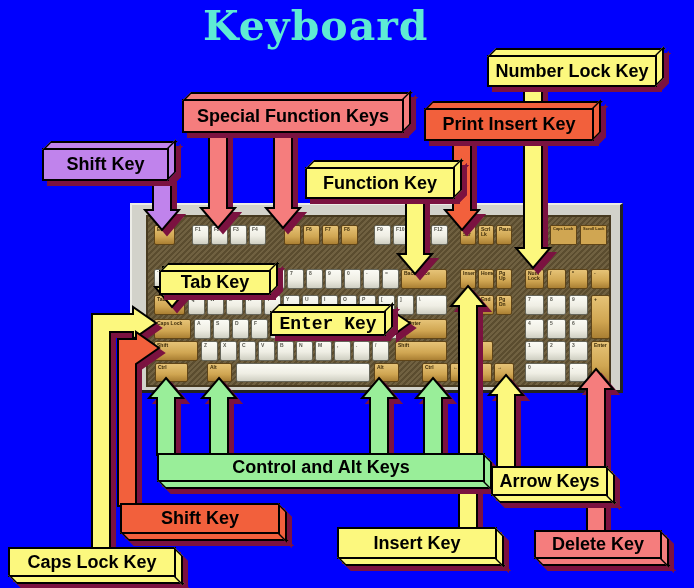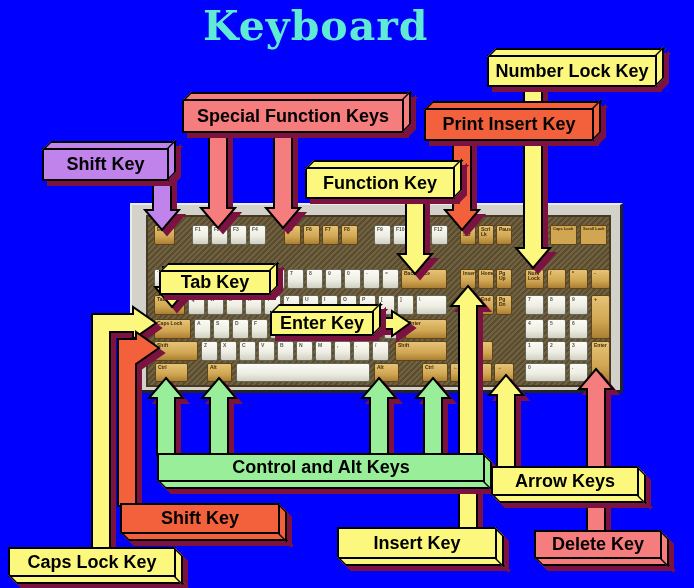--- a/index.html
+++ b/index.html
@@ -227,31 +227,31 @@
   <div class="label3d bevel-top" style="left: 305px; top: 167px; width: 150px; height: 32px; --bg: #fcf87e;">
     <i class="face-h"></i>
       <i class="face-v"></i>
     <span>Function Key</span>
   </div>
   <div class="label3d bevel-top" style="left: 159px; top: 246px; width: 112px; height: 25px; margin-top: 24px; --bg: #fcf87e;">
     <i class="face-h"></i>
       <i class="face-v"></i>
     <span>Tab Key</span>
   </div>
-  <div class="label3d bevel-top" style="left: 270px; top: 311px; width: 104px; height: 25px; --bg: #fcf87e;">
+  <div class="label3d bevel-top" style="left: 270px; top: 311px; width: 116px; height: 25px; font-family: Liberation Mono, monospace; --bg: #fcf87e;">
     <i class="face-h"></i>
       <i class="face-v"></i>
     <span>Enter Key</span>
   </div>
   <div class="label3d bevel-bottom" style="left: 157px; top: 453px; width: 328px; height: 29px; --bg: #99ee99;">
     <i class="face-h"></i>
       <i class="face-v"></i>
     <span>Control and Alt Keys</span>
   </div>
-  <div class="label3d bevel-bottom" style="left: 491px; top: 466px; width: 148px; height: 30px; --bg: #fcf87e;">
+  <div class="label3d bevel-bottom" style="left: 491px; top: 466px; width: 117px; height: 30px; --bg: #fcf87e;">
     <i class="face-h"></i>
       <i class="face-v"></i>
     <span>Arrow Keys</span>
   </div>
   <div class="label3d bevel-bottom" style="left: 120px; top: 503px; width: 160px; height: 31px; --bg: #f2603c;">
     <i class="face-h"></i>
       <i class="face-v"></i>
     <span>Shift Key</span>
   </div>
   <div class="label3d bevel-bottom" style="left: 337px; top: 527px; width: 160px; height: 32px; --bg: #fcf87e;">

